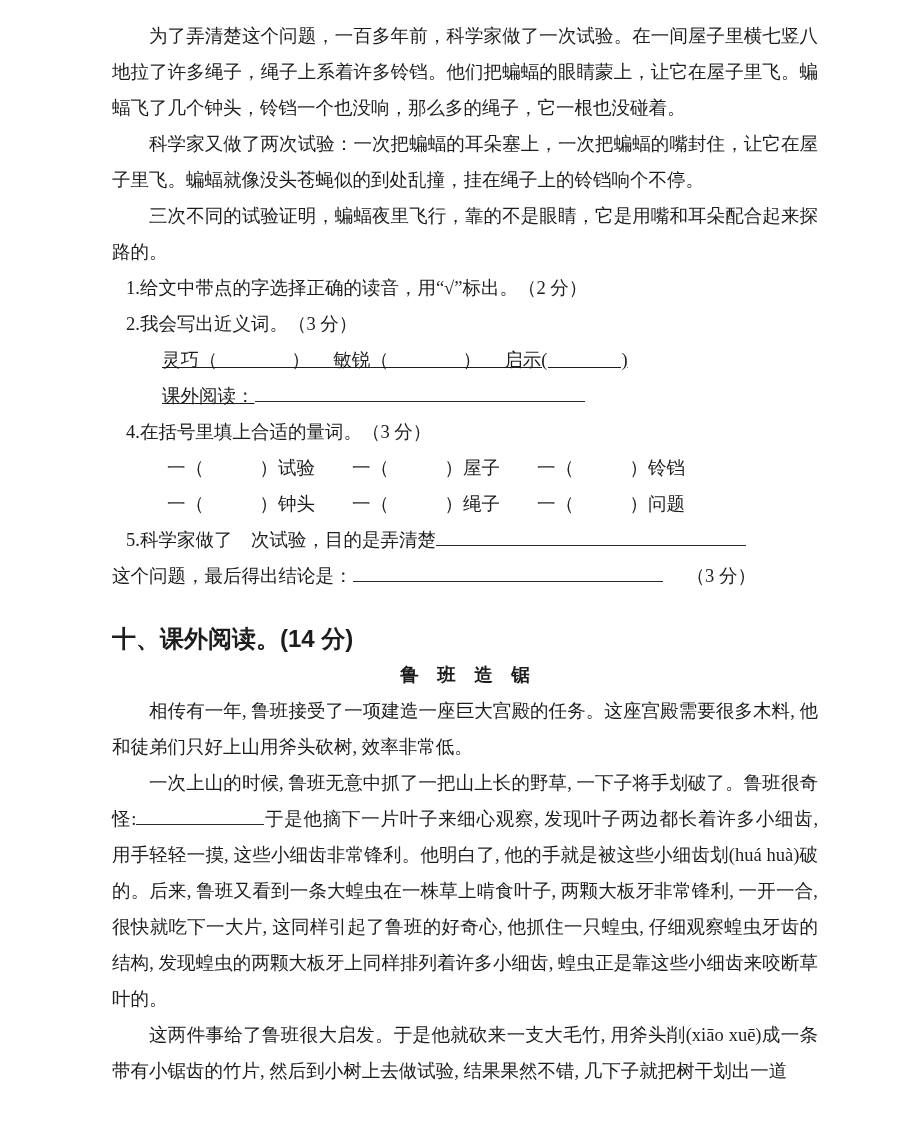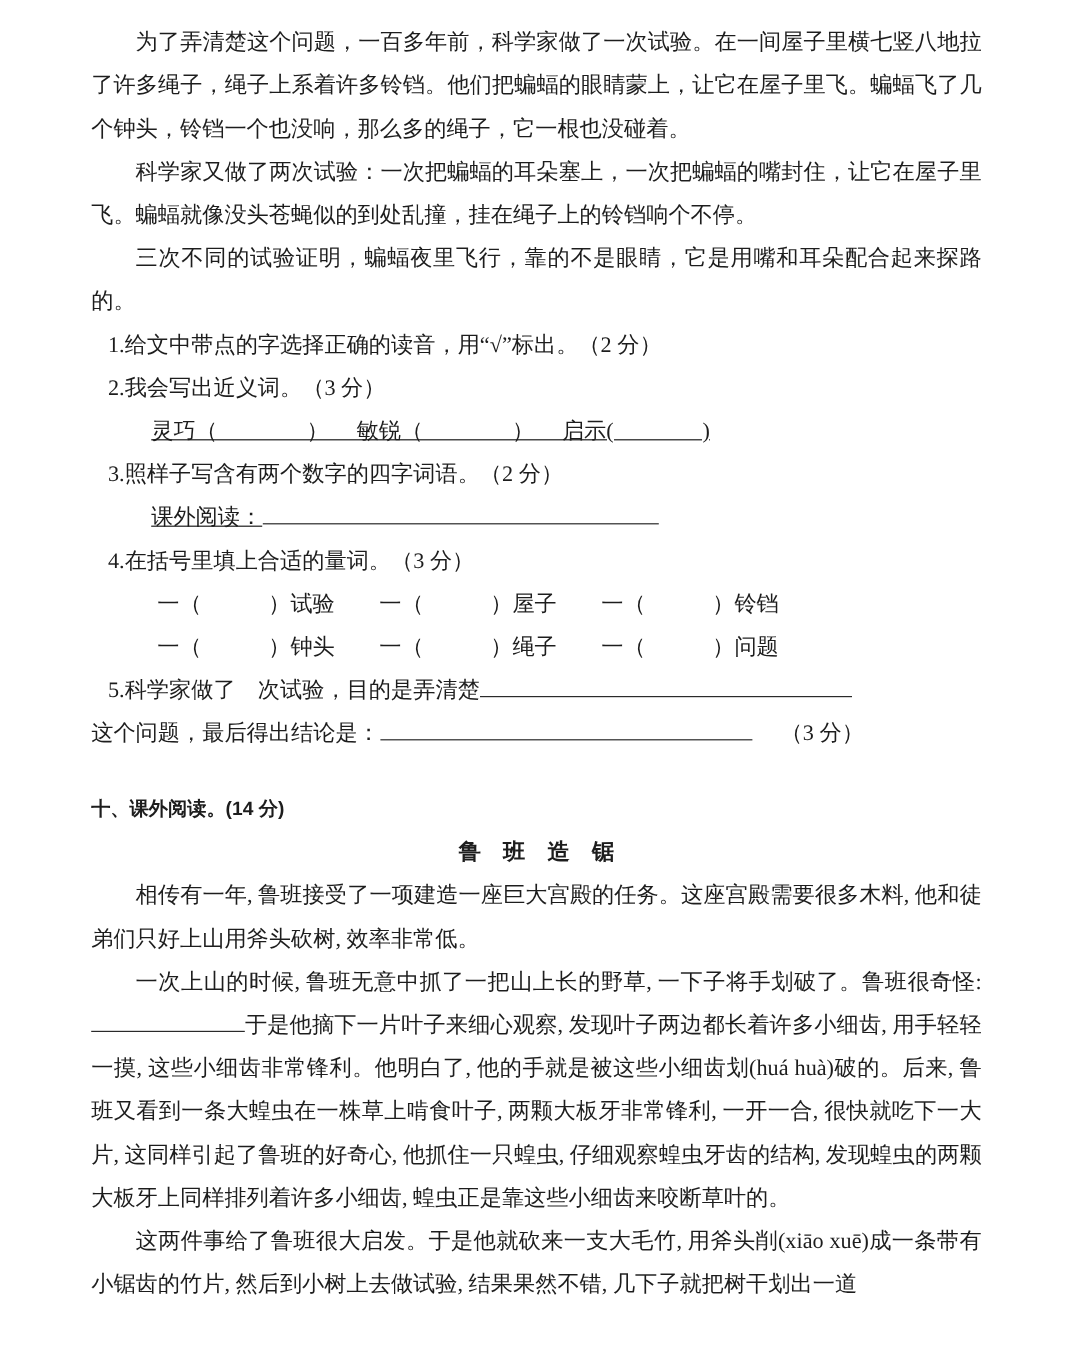--- a/index.html
+++ b/index.html
@@ -9,21 +9,21 @@
     background: #ffffff;
     color: #1d1d1d;
     font-family: "Liberation Serif", "DejaVu Serif", serif;
     font-size: 18.5px;
     overflow: hidden;
   }
   .page {
     box-sizing: border-box;
     width: 899px;
     height: 1122px;
-    padding: 18px 81px 0 76px;
+    padding: 18px 81px 0 112px;
   }
   .para {
     margin: 0;
     text-indent: 2em;
     text-align: justify;
     line-height: 36px;
   }
   .q-line {
     margin: 0;
     line-height: 36px;
@@ -39,21 +39,21 @@
     height: 1.05em;
     vertical-align: baseline;
   }
   .b330 { width: 330px; }
   .b310 { width: 310px; }
   .b128 { width: 128px; }
   .score { margin-left: 24px; }
   .sec-head {
     font-family: "Liberation Sans", "DejaVu Sans", sans-serif;
     font-weight: bold;
-    font-size: 16px;
+    font-size: 24px;
     line-height: 36px;
     margin: 27px 0 0 0;
   }
   .story-title {
     font-weight: bold;
     font-size: 18.5px;
     text-align: center;
     line-height: 36px;
     margin: 0;
   }
@@ -66,21 +66,20 @@
   <section>
     <p class="para">为了弄清楚这个问题，一百多年前，科学家做了一次试验。在一间屋子里横七竖八地拉了许多绳子，绳子上系着许多铃铛。他们把蝙蝠的眼睛蒙上，让它在屋子里飞。蝙蝠飞了几个钟头，铃铛一个也没响，那么多的绳子，它一根也没碰着。</p>
     <p class="para">科学家又做了两次试验：一次把蝙蝠的耳朵塞上，一次把蝙蝠的嘴封住，让它在屋子里飞。蝙蝠就像没头苍蝇似的到处乱撞，挂在绳子上的铃铛响个不停。</p>
     <p class="para">三次不同的试验证明，蝙蝠夜里飞行，靠的不是眼睛，它是用嘴和耳朵配合起来探路的。</p>
 
     <div class="q-line">1.给文中带点的字选择正确的读音，用“√”标出。（2 分）</div>
 
     <div class="q-line">2.我会写出近义词。（3 分）</div>
     <div class="q-line q-sub">灵巧（　　　　）　 敏锐（　　　　）　 启示(　　　　)</div>
 
-    <div class="q-line">3.照样子写含有两个数字的四字词语。（2 分）</div>
     <div class="q-line q-sub"><span>课外阅读：</span><span class="blank b330"></span></div>
 
     <div class="q-line">4.在括号里填上合适的量词。（3 分）</div>
     <div class="q-line q-sub4">一（　　　）试验　　一（　　　）屋子　　一（　　　）铃铛</div>
     <div class="q-line q-sub4">一（　　　）钟头　　一（　　　）绳子　　一（　　　）问题</div>
 
     <div class="q-line"><span>5.科学家做了　次试验，目的是弄清楚</span><span class="blank b310"></span></div>
     <div class="q-line q-noindent"><span>这个问题，最后得出结论是：</span><span class="blank b310"></span><span class="score">（3 分）</span></div>
   </section>
 

